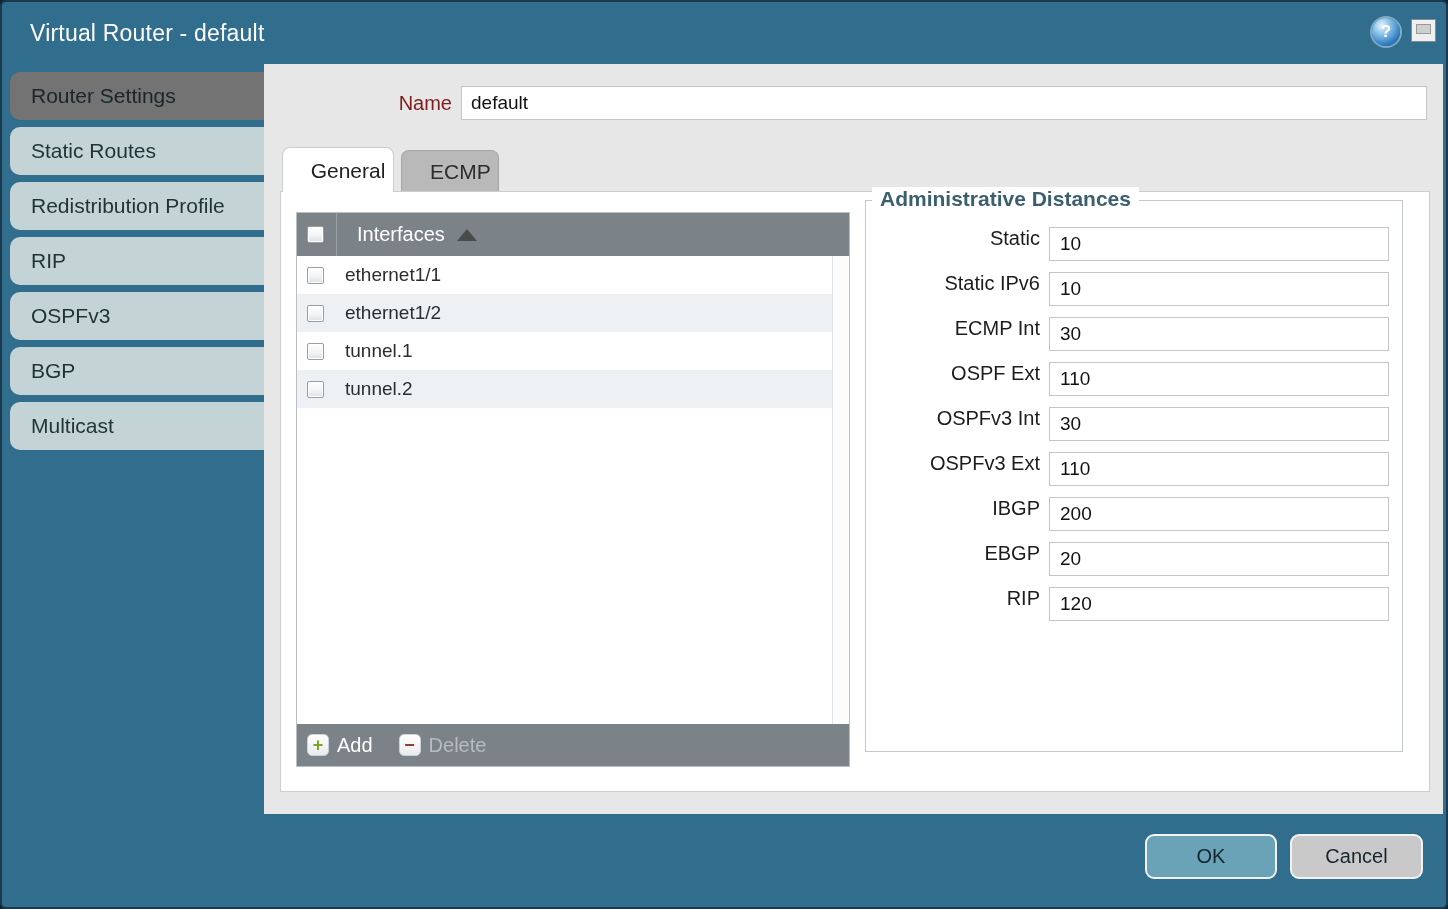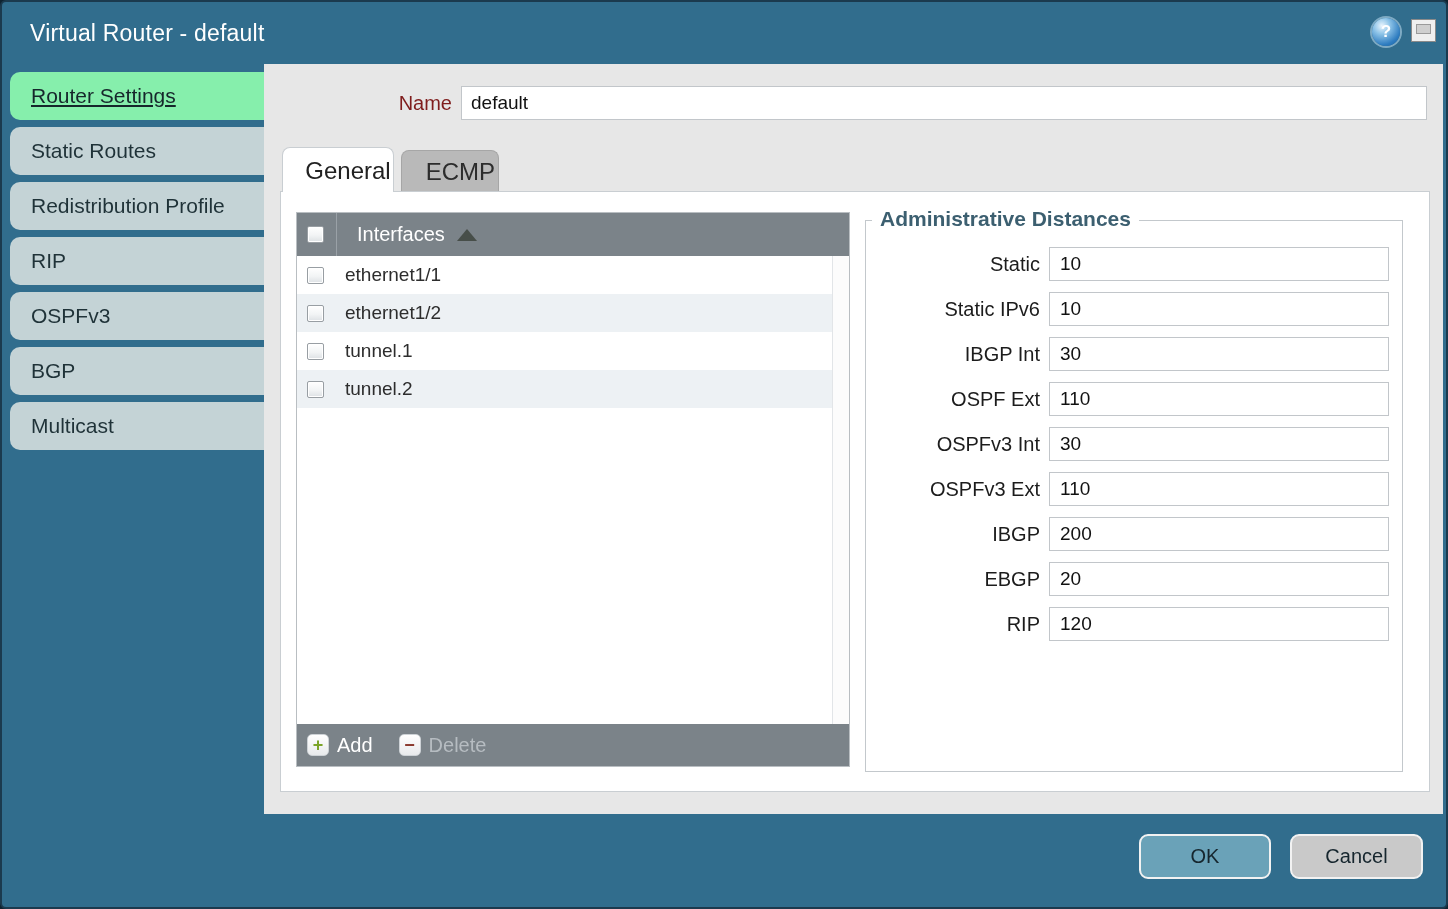--- a/index.html
+++ b/index.html
@@ -22,34 +22,34 @@
     background:#efefef; border:1px solid #8a8a8a; cursor:pointer;
   }
   .win-icon .inner { position:absolute; left:4px; top:4px; width:15px; height:10px; background:#cfcfcf; border:1px solid #9a9a9a; }
   
   .sidebar { position:absolute; left:8px; top:70px; width:254px; }
   .side-tab {
     height:48px; margin-bottom:7px; border-radius:10px 0 0 10px;
     background:#c4d3d6; display:flex; align-items:center; padding-left:21px;
     font-size:21px; color:#1f3238; cursor:pointer;
   }
-  .side-tab.active { background:#86efac; color:#16262b;text-decoration:underline; }
+  .side-tab.active { background:#737373; color:#16262b; }
   
   .main { position:absolute; left:262px; top:62px; width:1179px; height:750px; background:#e7e7e7; }
   .name-row { position:absolute; left:0; top:22px; right:16px; display:flex; align-items:center; }
   .name-label { width:197px; text-align:right; padding-right:9px; font-size:20px; color:#7f1d1d; }
   .name-input {
     flex:1; height:34px; border:1px solid #c2c6ca; background:#ffffff;
     font-family:"Liberation Sans", sans-serif; font-size:19px; color:#111; padding:0 9px;
   }
   
   .tabstrip { position:absolute; left:18px; top:83px; height:45px; }
   .tab {
     display:inline-block; vertical-align:bottom; text-align:center; cursor:pointer;
-    border-radius:8px 8px 0 0; font-size:24px; color:#222;padding-left:20px;
+    border-radius:8px 8px 0 0; font-size:21px; color:#222;padding-left:20px;
   }
   .tab.active {
     width:112px; height:45px; line-height:45px; background:#ffffff;
     border:1px solid #c9ced2; border-bottom:none; position:relative; z-index:3;
   }
   .tab.inactive {
     width:98px; height:42px; line-height:42px; background:#b9b9b9;
     border:1px solid #a6a6a6; border-bottom:none; margin-left:3px; color:#2c2c2c;
   }
   
@@ -78,34 +78,34 @@
   .tool-btn.disabled { cursor:default; }
   .mini-icon {
     width:22px; height:22px; border-radius:5px; background:linear-gradient(180deg,#ffffff,#e8eaec);
     border:1px solid #cdd2d6; text-align:center; line-height:20px; font-size:18px; font-weight:bold;
   }
   .plus { color:#7ba428; }
   .minus { color:#8b3a2f; }
   .tool-label { margin-left:8px; font-size:20px; color:#ffffff; }
   .tool-label.disabled { color:#b6bcc1; }
   
-  .adm-fieldset { position:absolute; left:584px; top:28px; width:538px; height:552px; border:1px solid #c3c8cc; }
+  .adm-fieldset { position:absolute; left:584px; top:8px; width:538px; height:552px; border:1px solid #c3c8cc; }
   .adm-legend {
     position:absolute; left:6px; top:-14px; background:#ffffff; padding:0 8px;
     font-size:21px; font-weight:bold; color:#3c5f70;
   }
   .adm-rows { position:absolute; left:0; top:26px; right:0; }
-  .adm-row { display:flex; align-items:center; margin-bottom:11px; }
+  .adm-row { display:flex; margin-bottom:11px; }
   .adm-label { width:183px; text-align:right; padding-right:9px; font-size:20px; color:#1c1c1c; }
   .adm-input {
     width:340px; height:34px; border:1px solid #c2c6ca; background:#fff;
     font-family:"Liberation Sans", sans-serif; font-size:19px; color:#111; padding:0 10px;
   }
   
-  .dlg-buttons { position:absolute; right:23px; bottom:28px; display:flex;gap:6px; }
+  .dlg-buttons { position:absolute; right:23px; bottom:28px; display:flex; }
   .btn {
     height:45px; border-radius:9px; border:2px solid #f2f2f2; font-size:20px; color:#16262e;
     display:flex; align-items:center; justify-content:center; cursor:pointer;
     font-family:"Liberation Sans", sans-serif;
   }
   .btn-ok { width:132px; background:#6aa2b8; margin-right:13px; }
   .btn-cancel { width:133px; background:#c9c9c9; }
 </style>
 </head>
 <body>
@@ -215,21 +215,21 @@
           <label class="adm-label">Static</label>
           <input class="adm-input" type="text" value="10" style="">
         </div>
 
         <div class="adm-row">
           <label class="adm-label">Static IPv6</label>
           <input class="adm-input" type="text" value="10" style="">
         </div>
 
         <div class="adm-row">
-          <label class="adm-label">IBGP Int</label>
+          <label class="adm-label">ECMP Int</label>
           <input class="adm-input" type="text" value="30" style="">
         </div>
 
         <div class="adm-row">
           <label class="adm-label">OSPF Ext</label>
           <input class="adm-input" type="text" value="110" style="">
         </div>
 
         <div class="adm-row">
           <label class="adm-label">OSPFv3 Int</label>

